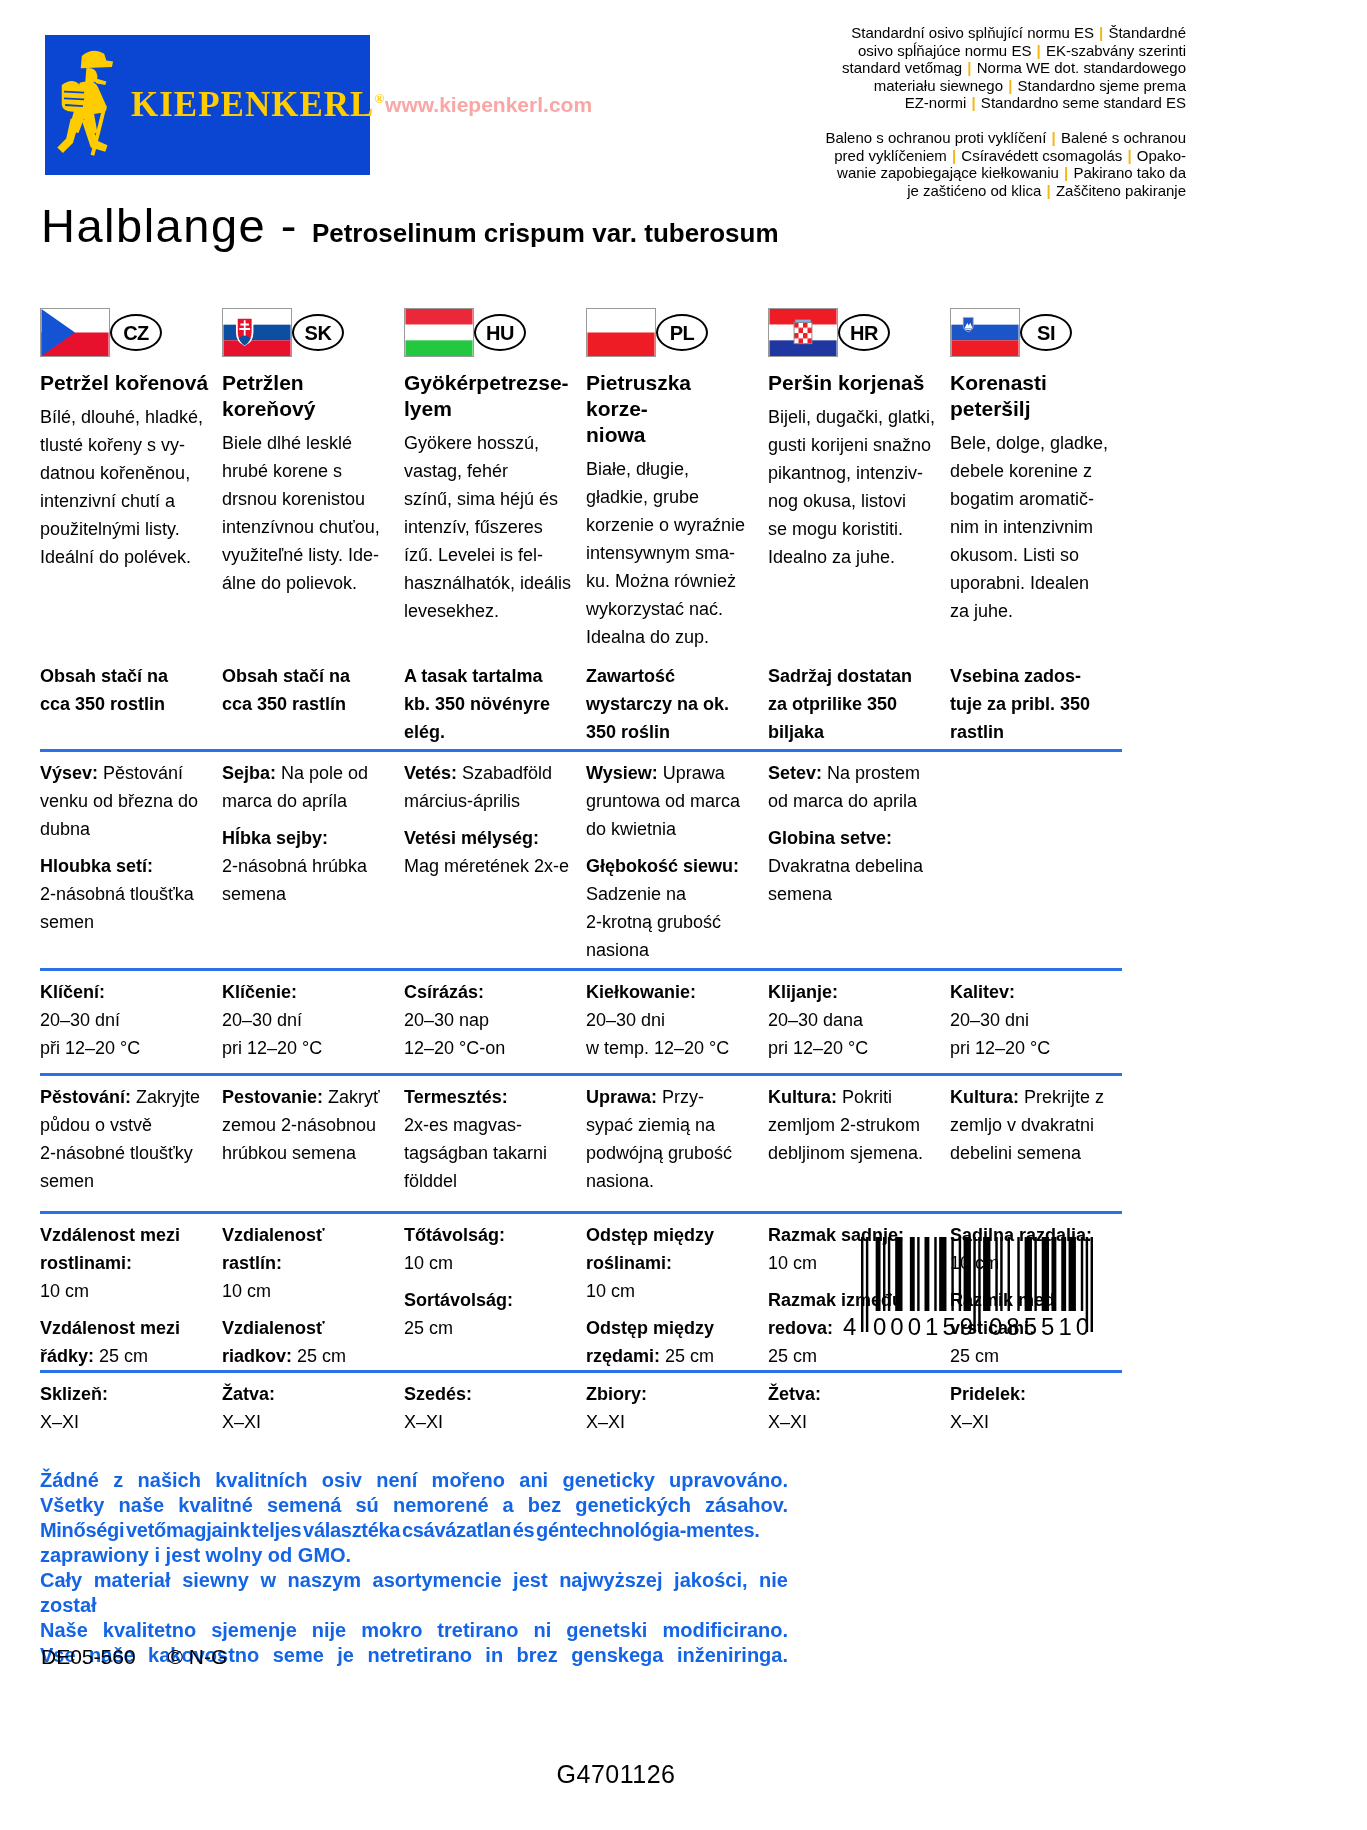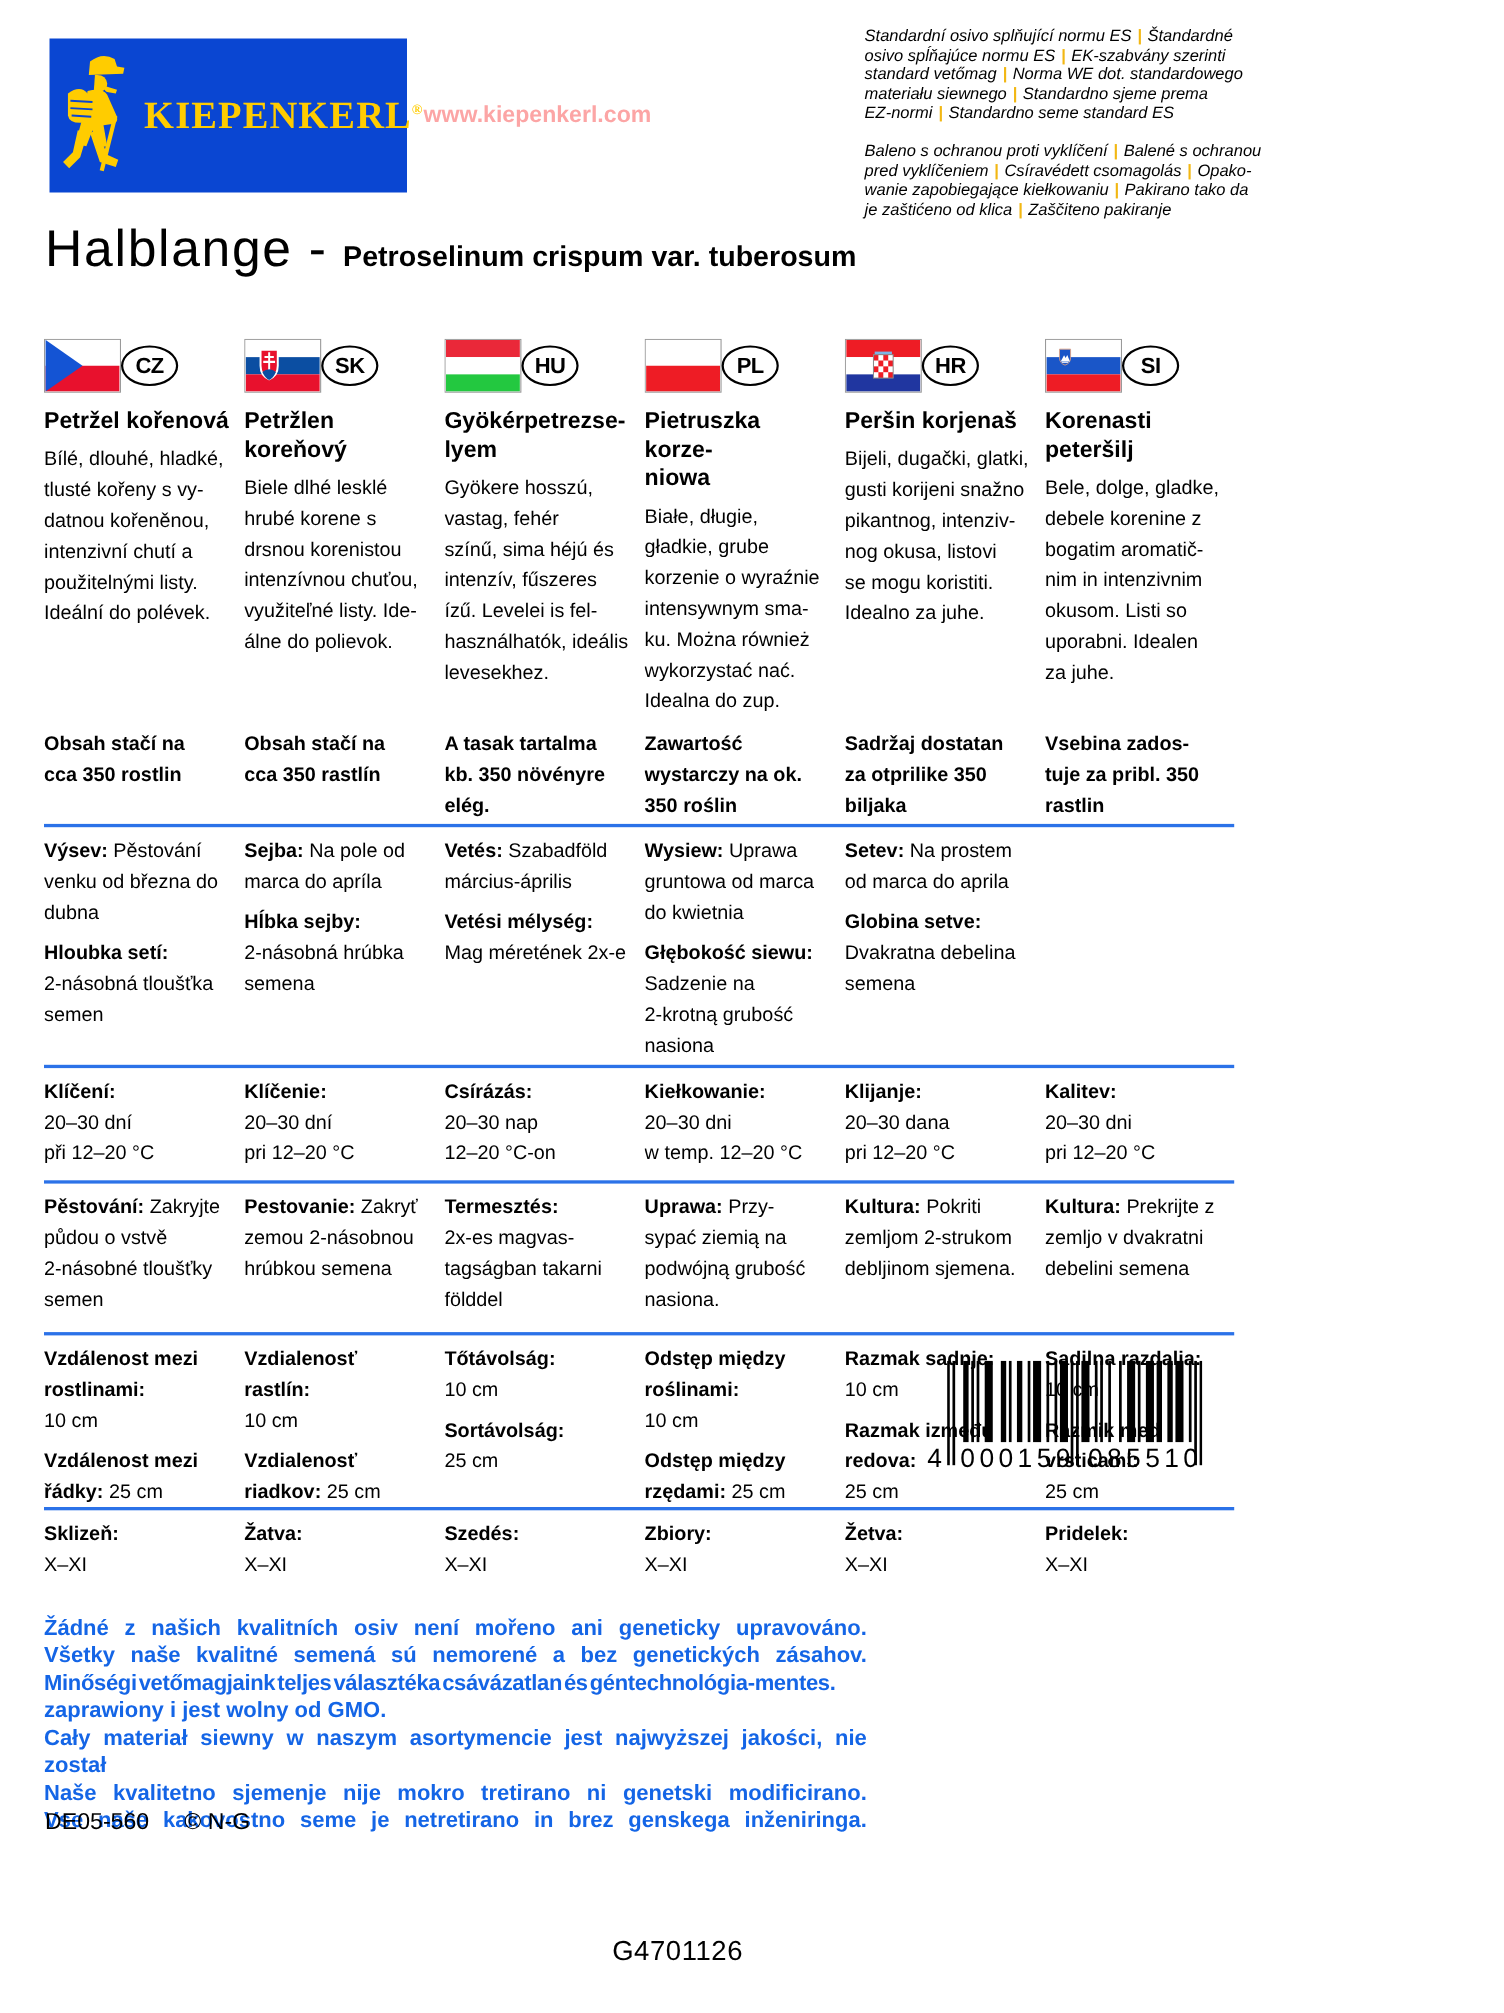--- a/index.html
+++ b/index.html
@@ -14,21 +14,21 @@
   .logo-figure svg { display:block; }
   .logo-right { flex:1; display:flex; flex-direction:row; align-items:center; margin-left:2px;justify-content:flex-end; }
   .logo-name { font-family:"Liberation Serif","DejaVu Serif",serif; font-weight:bold;
                font-size:35px; color:#ffcc00; letter-spacing:1px; white-space:nowrap; }
   .logo-name .reg { font-size:13px; vertical-align:super; }
   .logo-rule { width:100%; height:2px; background:#fff; margin:5px 0 4px; }
   .logo-url { color:#fca5a5; font-weight:bold; font-size:21px; }
 
   
   .notes { position:absolute; left:786px; top:24px; width:400px;
-           font-style:italic; font-size:15px; line-height:17.6px; white-space:pre-line; }
+           font-size:15px; line-height:17.6px; white-space:pre-line;text-align:right; }
   .note-packaging { margin-top:10px; }
   .pipe { color:#f2b713; font-weight:bold; padding:0 1px; }
 
   
   .title { position:absolute; left:41px; top:198px; display:flex; align-items:baseline; gap:14px; }
   .title-variety { font-size:47px; font-weight:normal; letter-spacing:1.5px; }
   .title-botanical { font-size:26px; font-weight:bold; }
 
   
   .grid { position:absolute; left:40px; top:308px; width:1082px; display:grid;

